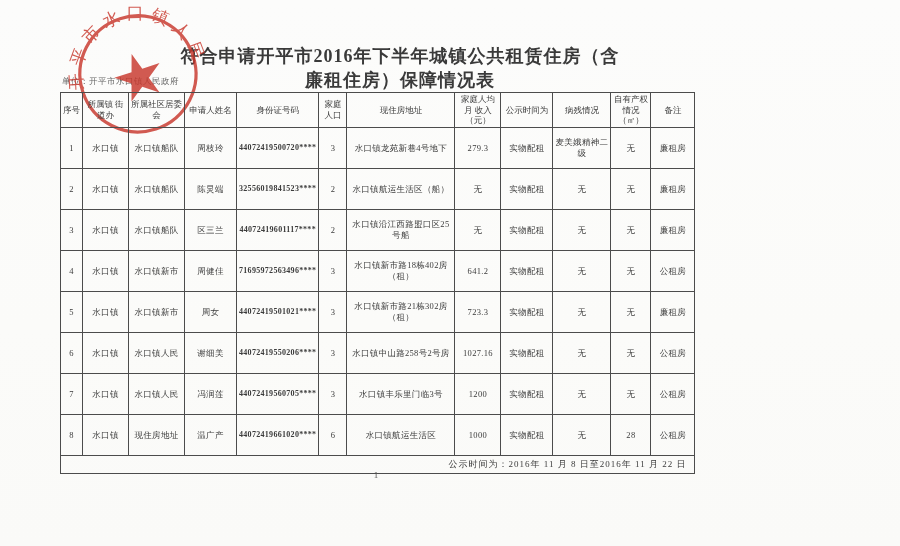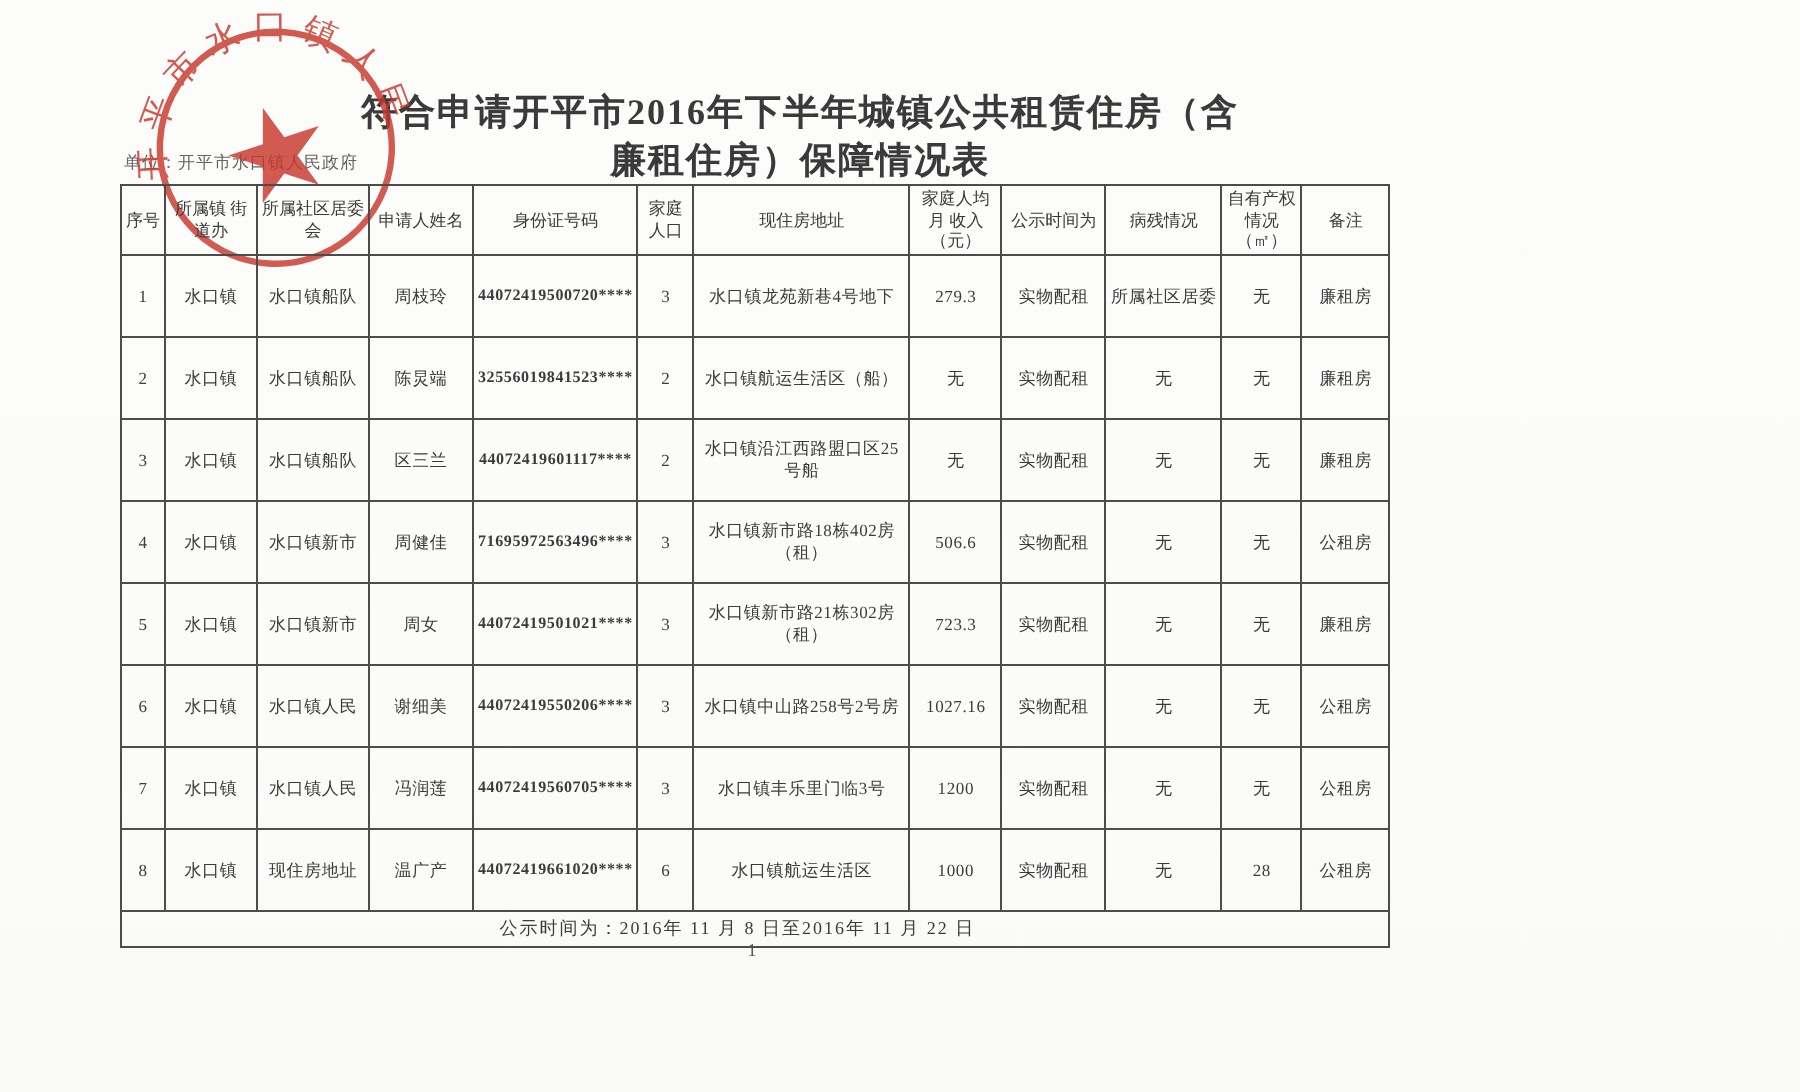--- a/index.html
+++ b/index.html
@@ -32,21 +32,21 @@
   }
   table.main th,table.main td{
     border:1px solid #4c4c4c;
     padding:1px 2px;text-align:center;vertical-align:middle;
     overflow:hidden;line-height:1.25;
   }
   table.main th{font-weight:normal;height:32px;font-size:8.5px;}
   table.main td{height:38px;letter-spacing:.3px;}
   td.idcell{font-size:8px;letter-spacing:0;font-weight:bold;}
   tr.footer-row td{
-    height:15px;text-align:center;padding-right:20px;
+    height:15px;text-align:right;padding-right:8px;
     font-size:9px;letter-spacing:1px;border:1px solid #4c4c4c;
   }
   .page-num{
     position:absolute;top:470px;left:60px;width:632px;
     text-align:center;font-size:9px;color:#555;
   }
 </style>
 </head>
 <body>
 
@@ -103,21 +103,21 @@
           <tr>
             <td>1</td>
             <td>水口镇</td>
             <td>水口镇船队</td>
             <td>周枝玲</td>
             <td class="idcell">44072419500720****</td>
             <td>3</td>
             <td>水口镇龙苑新巷4号地下</td>
             <td>279.3</td>
             <td>实物配租</td>
-            <td>所属社区居委</td>
+            <td>麦美娥精神二级</td>
             <td>无</td>
             <td>廉租房</td>
           </tr>
           <tr>
             <td>2</td>
             <td>水口镇</td>
             <td>水口镇船队</td>
             <td>陈炅端</td>
             <td class="idcell">32556019841523****</td>
             <td>2</td>
@@ -143,21 +143,21 @@
             <td>廉租房</td>
           </tr>
           <tr>
             <td>4</td>
             <td>水口镇</td>
             <td>水口镇新市</td>
             <td>周健佳</td>
             <td class="idcell">71695972563496****</td>
             <td>3</td>
             <td>水口镇新市路18栋402房（租）</td>
-            <td>506.6</td>
+            <td>641.2</td>
             <td>实物配租</td>
             <td>无</td>
             <td>无</td>
             <td>公租房</td>
           </tr>
           <tr>
             <td>5</td>
             <td>水口镇</td>
             <td>水口镇新市</td>
             <td>周女</td>

